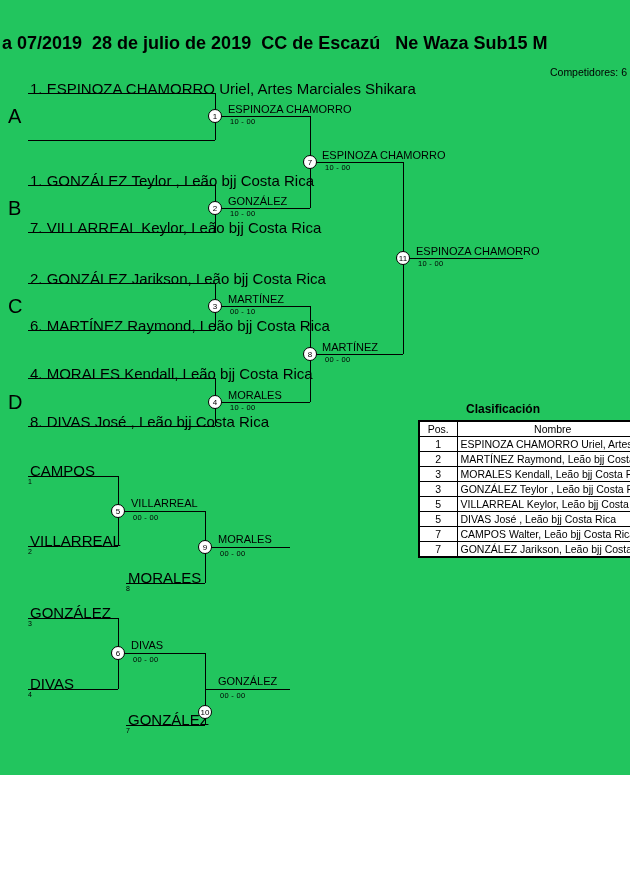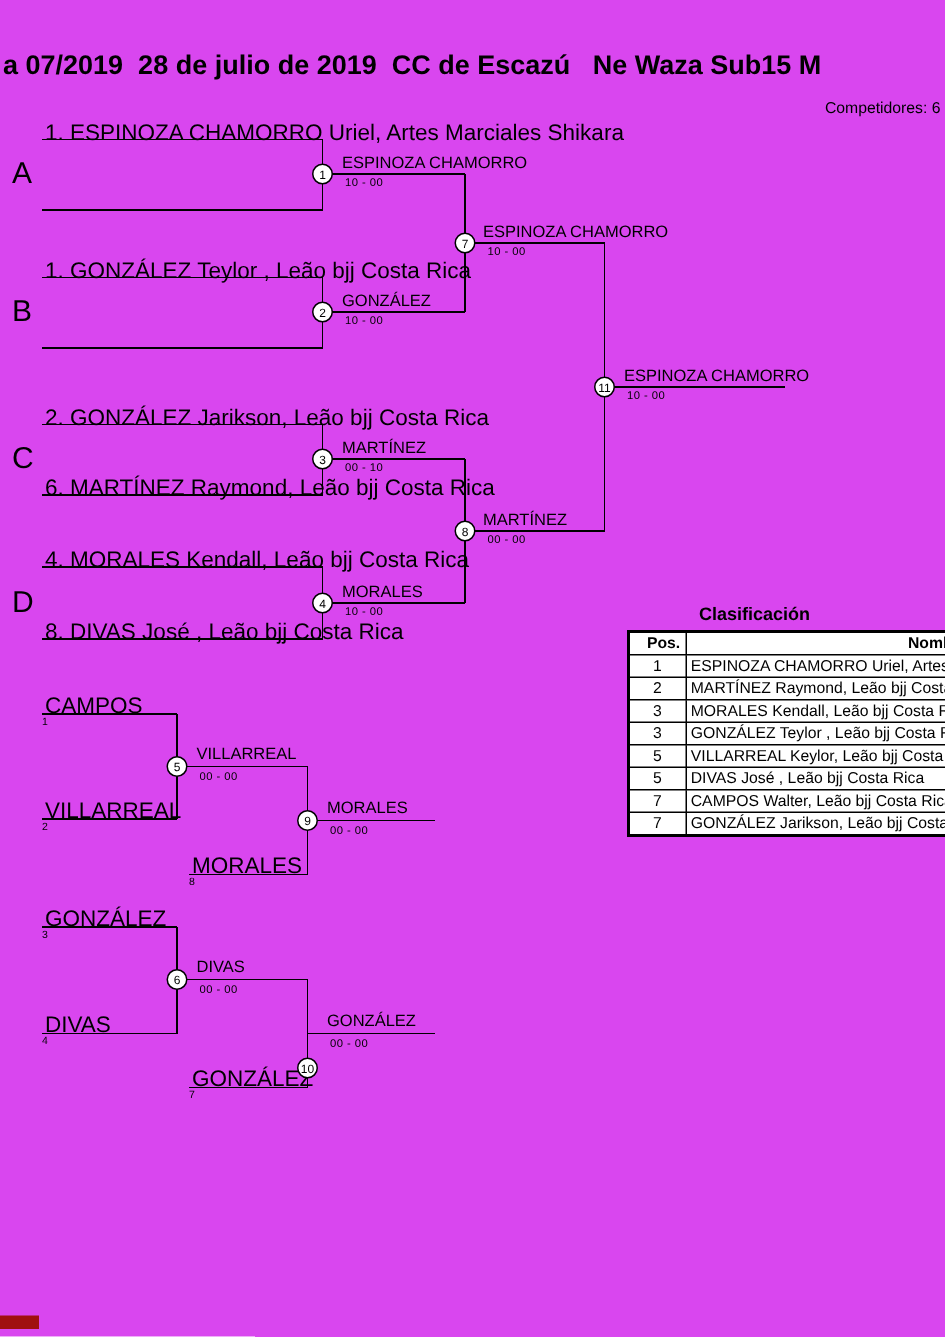--- a/index.html
+++ b/index.html
@@ -1,17 +1,17 @@
 <!DOCTYPE html>
 <html><head>
 <meta charset="utf-8">
 <style>
   html,body { margin:0; padding:0; background:#fff; }
   .page {
-    position:relative; width:630px; height:891px; background:#d946ef;
+    position:relative; width:630px; height:775px; background:#22c55e;
     overflow:hidden; font-family:"Liberation Sans", sans-serif; color:#000;
   }
   .abs { position:absolute; white-space:nowrap; }
   .title { left:2px; top:33px; font-size:18px; font-weight:bold; white-space:pre; }
   .competitors { right:3px; top:66px; font-size:10.5px; }
   .lines { position:absolute; left:0; top:0; }
   .letter { font-size:20px; }
   .entry { font-size:15px; }
   .winner { font-size:11px; }
   .score { font-size:7.5px; letter-spacing:0.3px; }
@@ -23,21 +23,21 @@
   }
   .clasif-title { left:418px; top:402px; width:170px; text-align:center; font-weight:bold; font-size:12px; }
   .clasif {
     position:absolute; left:418px; top:420px; border-collapse:collapse;
     table-layout:fixed; border:2px solid #000; background:#fff; width:230px;
   }
   .clasif th, .clasif td {
     border:1px solid #000; font-size:10.5px; line-height:14px; height:14px;
     padding:0 3px; overflow:hidden; white-space:nowrap; font-weight:normal; text-align:left;
   }
-  .clasif th { font-weight:bold; text-align:right;margin-top:20px; }
+  .clasif th { font-weight:normal; text-align:center;margin-top:20px; }
   .clasif td.pos { width:30px; text-align:center; }
   .redbar { left:0; top:877px; width:26px; height:9px; background:#a01010; }
 </style>
 </head>
 <body>
 
 <div class="page">
 
   <div class="abs title">a 07/2019  28 de julio de 2019  CC de Escazú   Ne Waza Sub15 M</div>
   <div class="abs competitors">Competidores: 6</div>
@@ -56,20 +56,21 @@
          M126 725 H205 M205 653 V725 M205 689 H290"></path>
   </svg>
 
   <div class="abs letter" style="left:8px;top:105px">A</div>
   <div class="abs letter" style="left:8px;top:197px">B</div>
   <div class="abs letter" style="left:8px;top:295px">C</div>
   <div class="abs letter" style="left:8px;top:391px">D</div>
 
   <div class="abs entry" style="left:30px;top:80px">1. ESPINOZA CHAMORRO Uriel, Artes Marciales Shikara</div>
   <div class="abs entry" style="left:30px;top:172px">1. GONZÁLEZ Teylor , Leão bjj Costa Rica</div>
+  <div class="abs entry" style="left:30px;top:219px">7. VILLARREAL Keylor, Leão bjj Costa Rica</div>
   <div class="abs entry" style="left:30px;top:270px">2. GONZÁLEZ Jarikson, Leão bjj Costa Rica</div>
   <div class="abs entry" style="left:30px;top:317px">6. MARTÍNEZ Raymond, Leão bjj Costa Rica</div>
   <div class="abs entry" style="left:30px;top:365px">4. MORALES Kendall, Leão bjj Costa Rica</div>
   <div class="abs entry" style="left:30px;top:413px">8. DIVAS José , Leão bjj Costa Rica</div>
 
   <div class="abs winner" style="left:228px;top:103px">ESPINOZA CHAMORRO</div>
   <div class="abs score" style="left:230px;top:117px">10 - 00</div>
   <div class="abs winner" style="left:228px;top:195px">GONZÁLEZ</div>
   <div class="abs score" style="left:230px;top:209px">10 - 00</div>
   <div class="abs winner" style="left:228px;top:293px">MARTÍNEZ</div>

